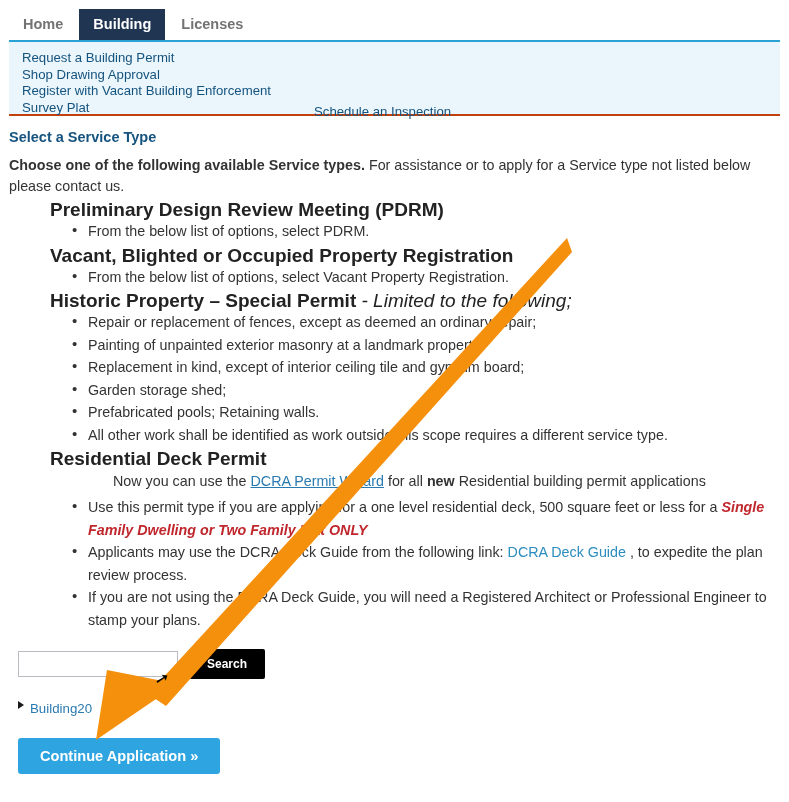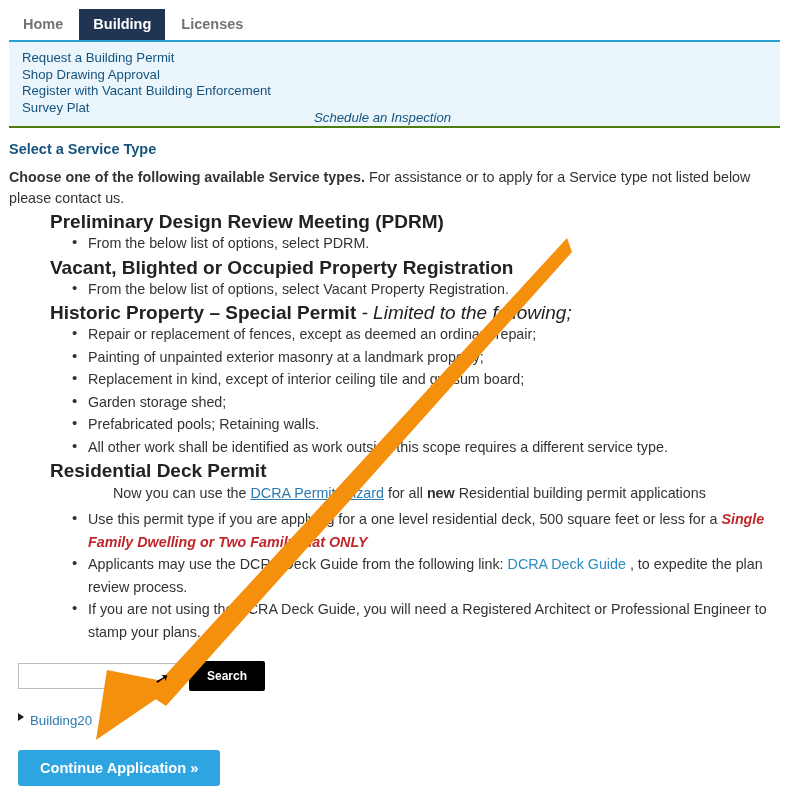--- a/index.html
+++ b/index.html
@@ -38,32 +38,32 @@
   }
   .tab.active {
     background: #1f3552;
     color: #ffffff;
   }
 
   
   .menu-panel {
     margin: 0 9px 0 9px;
     border-top: 2px solid #2aa3d4;
-    border-bottom: 2px solid #4d7c0f;
+    border-bottom: 2px solid #c2410c;
     background: #eaf6fc;
     padding: 8px 0 6px 0;
     position: relative;
-    height: 88px;
+    height: 76px;
   }
   .menu-col {
     position: absolute;
     top: 8px;
   }
   .menu-col.left { left: 13px; }
-  .menu-col.right { left: 305px; top: 68px; font-style: italic; }
+  .menu-col.right { left: 305px; top: 62px; }
   .menu-link {
     display: block;
     font-size: 13.2px;
     color: #15537f;
     line-height: 16.5px;
     text-decoration: none;
     white-space: nowrap;
     cursor: pointer;
   }
 

